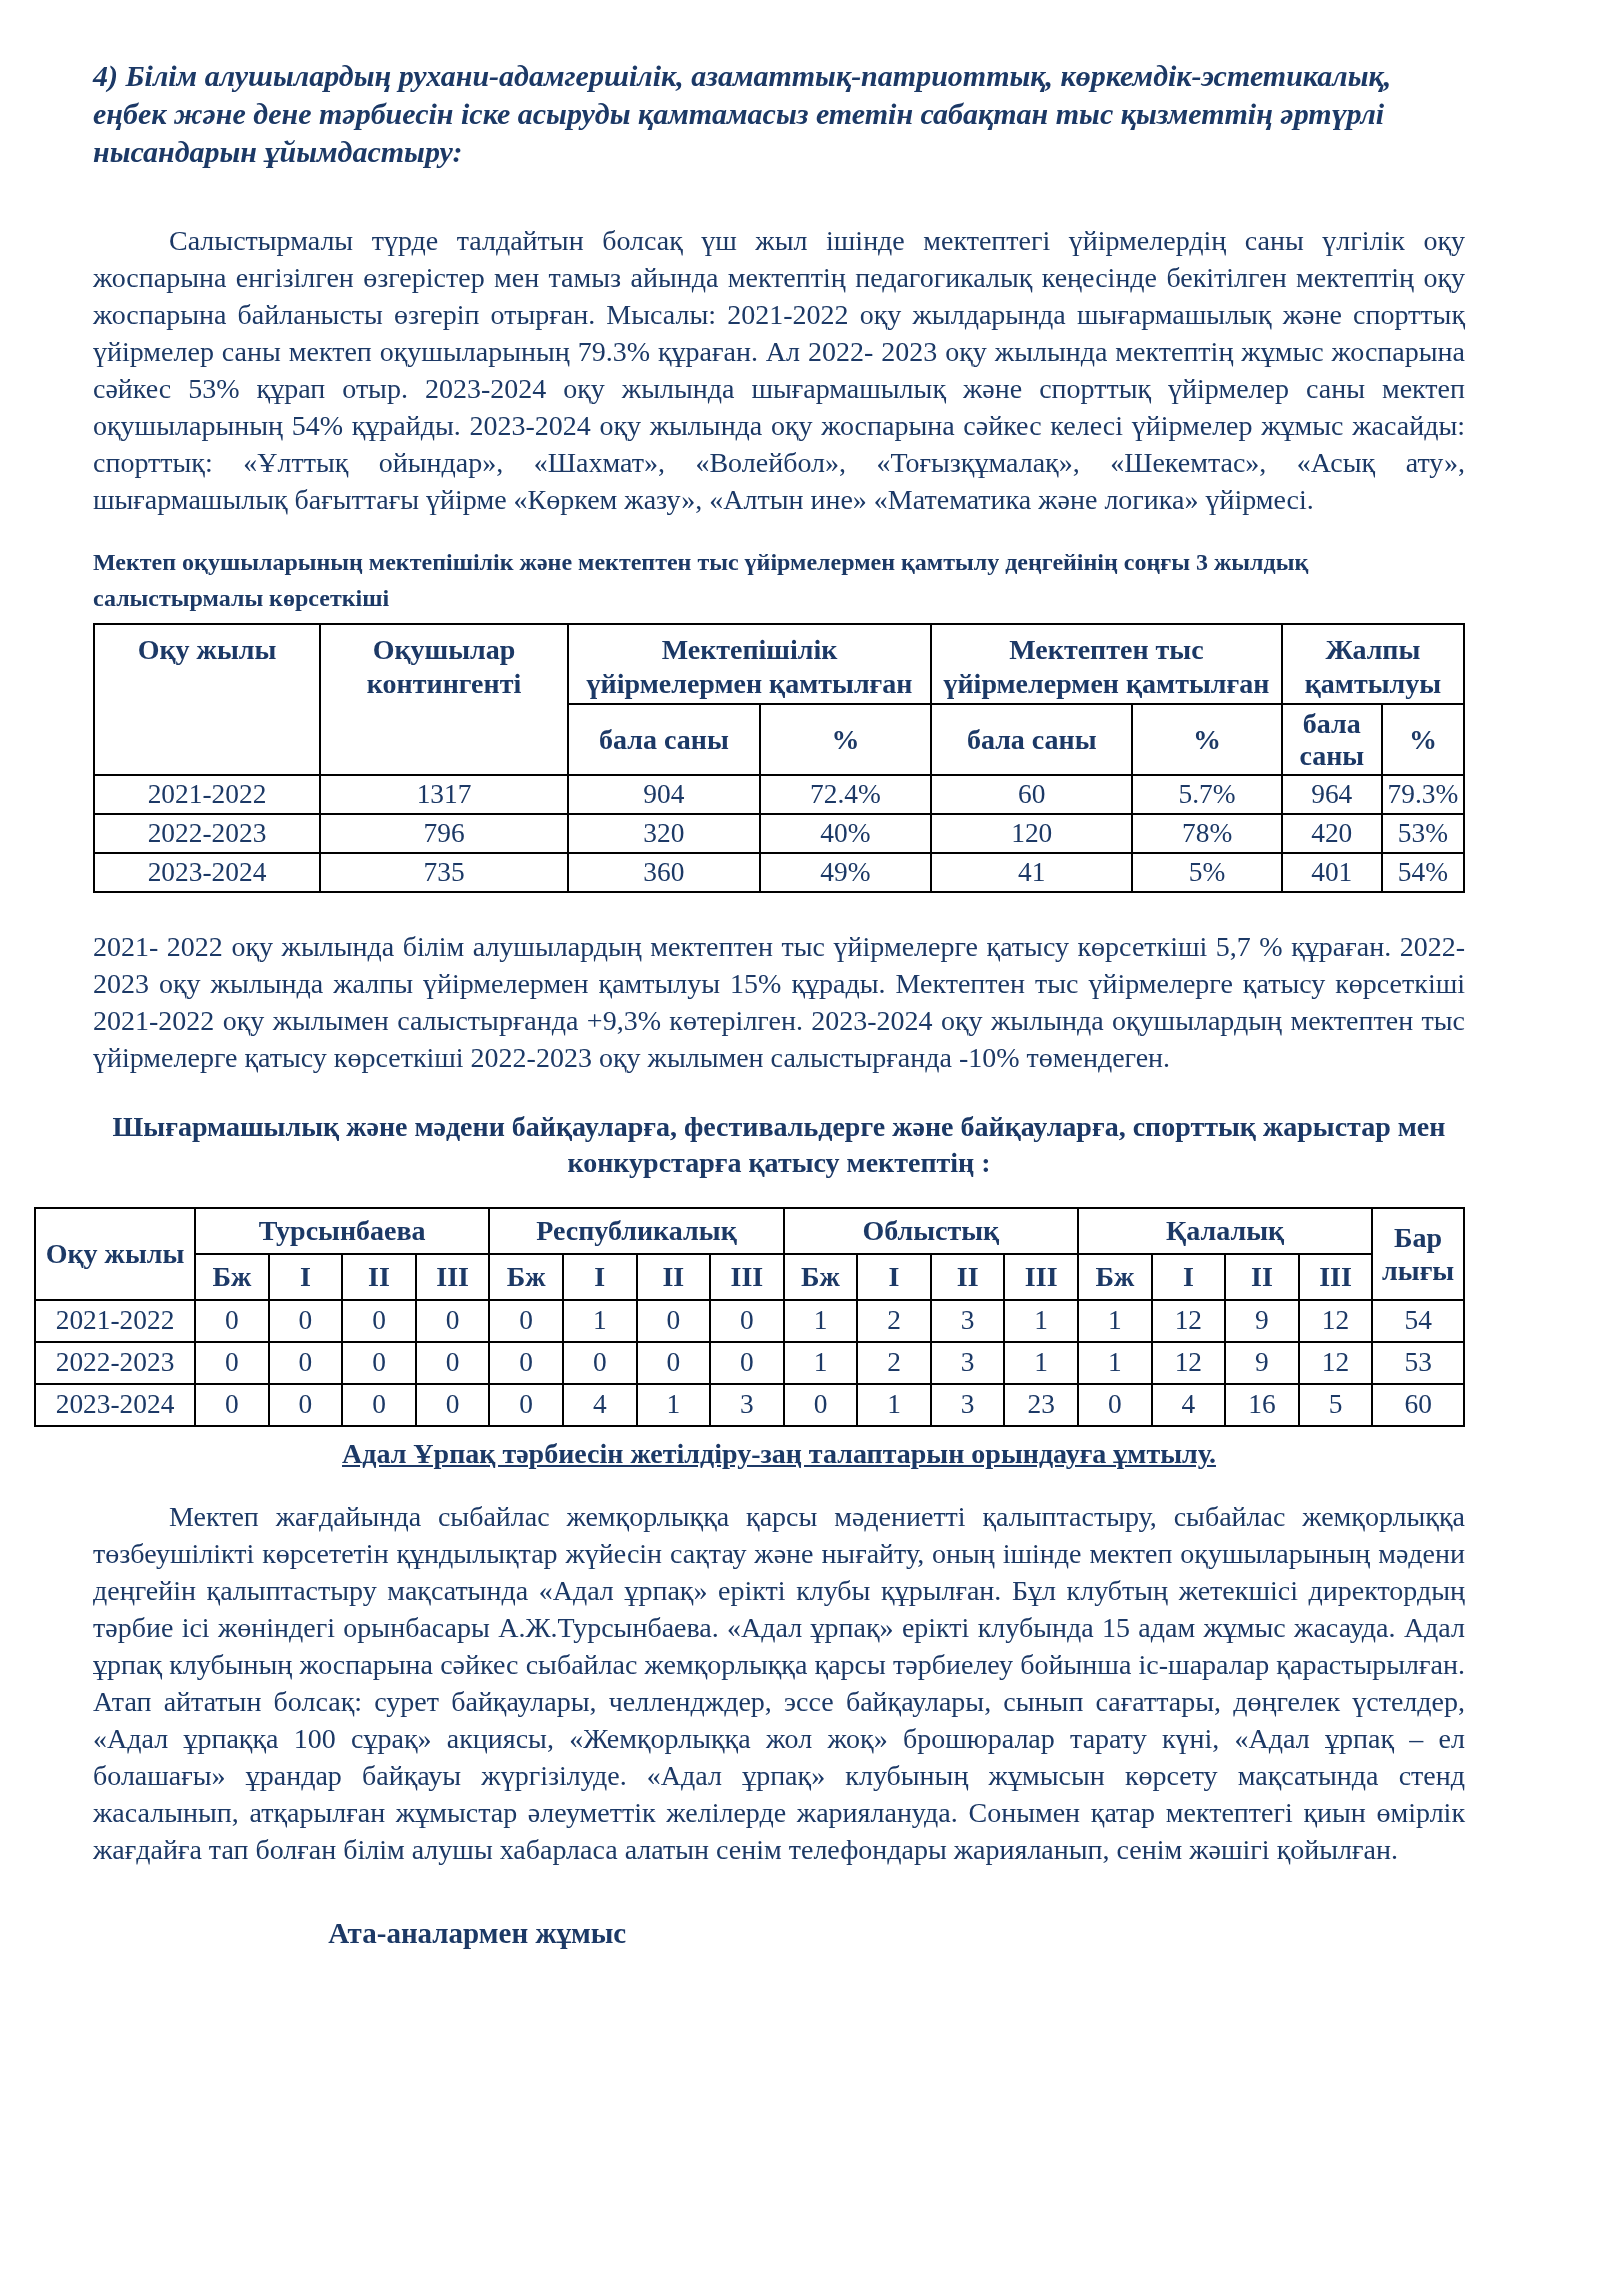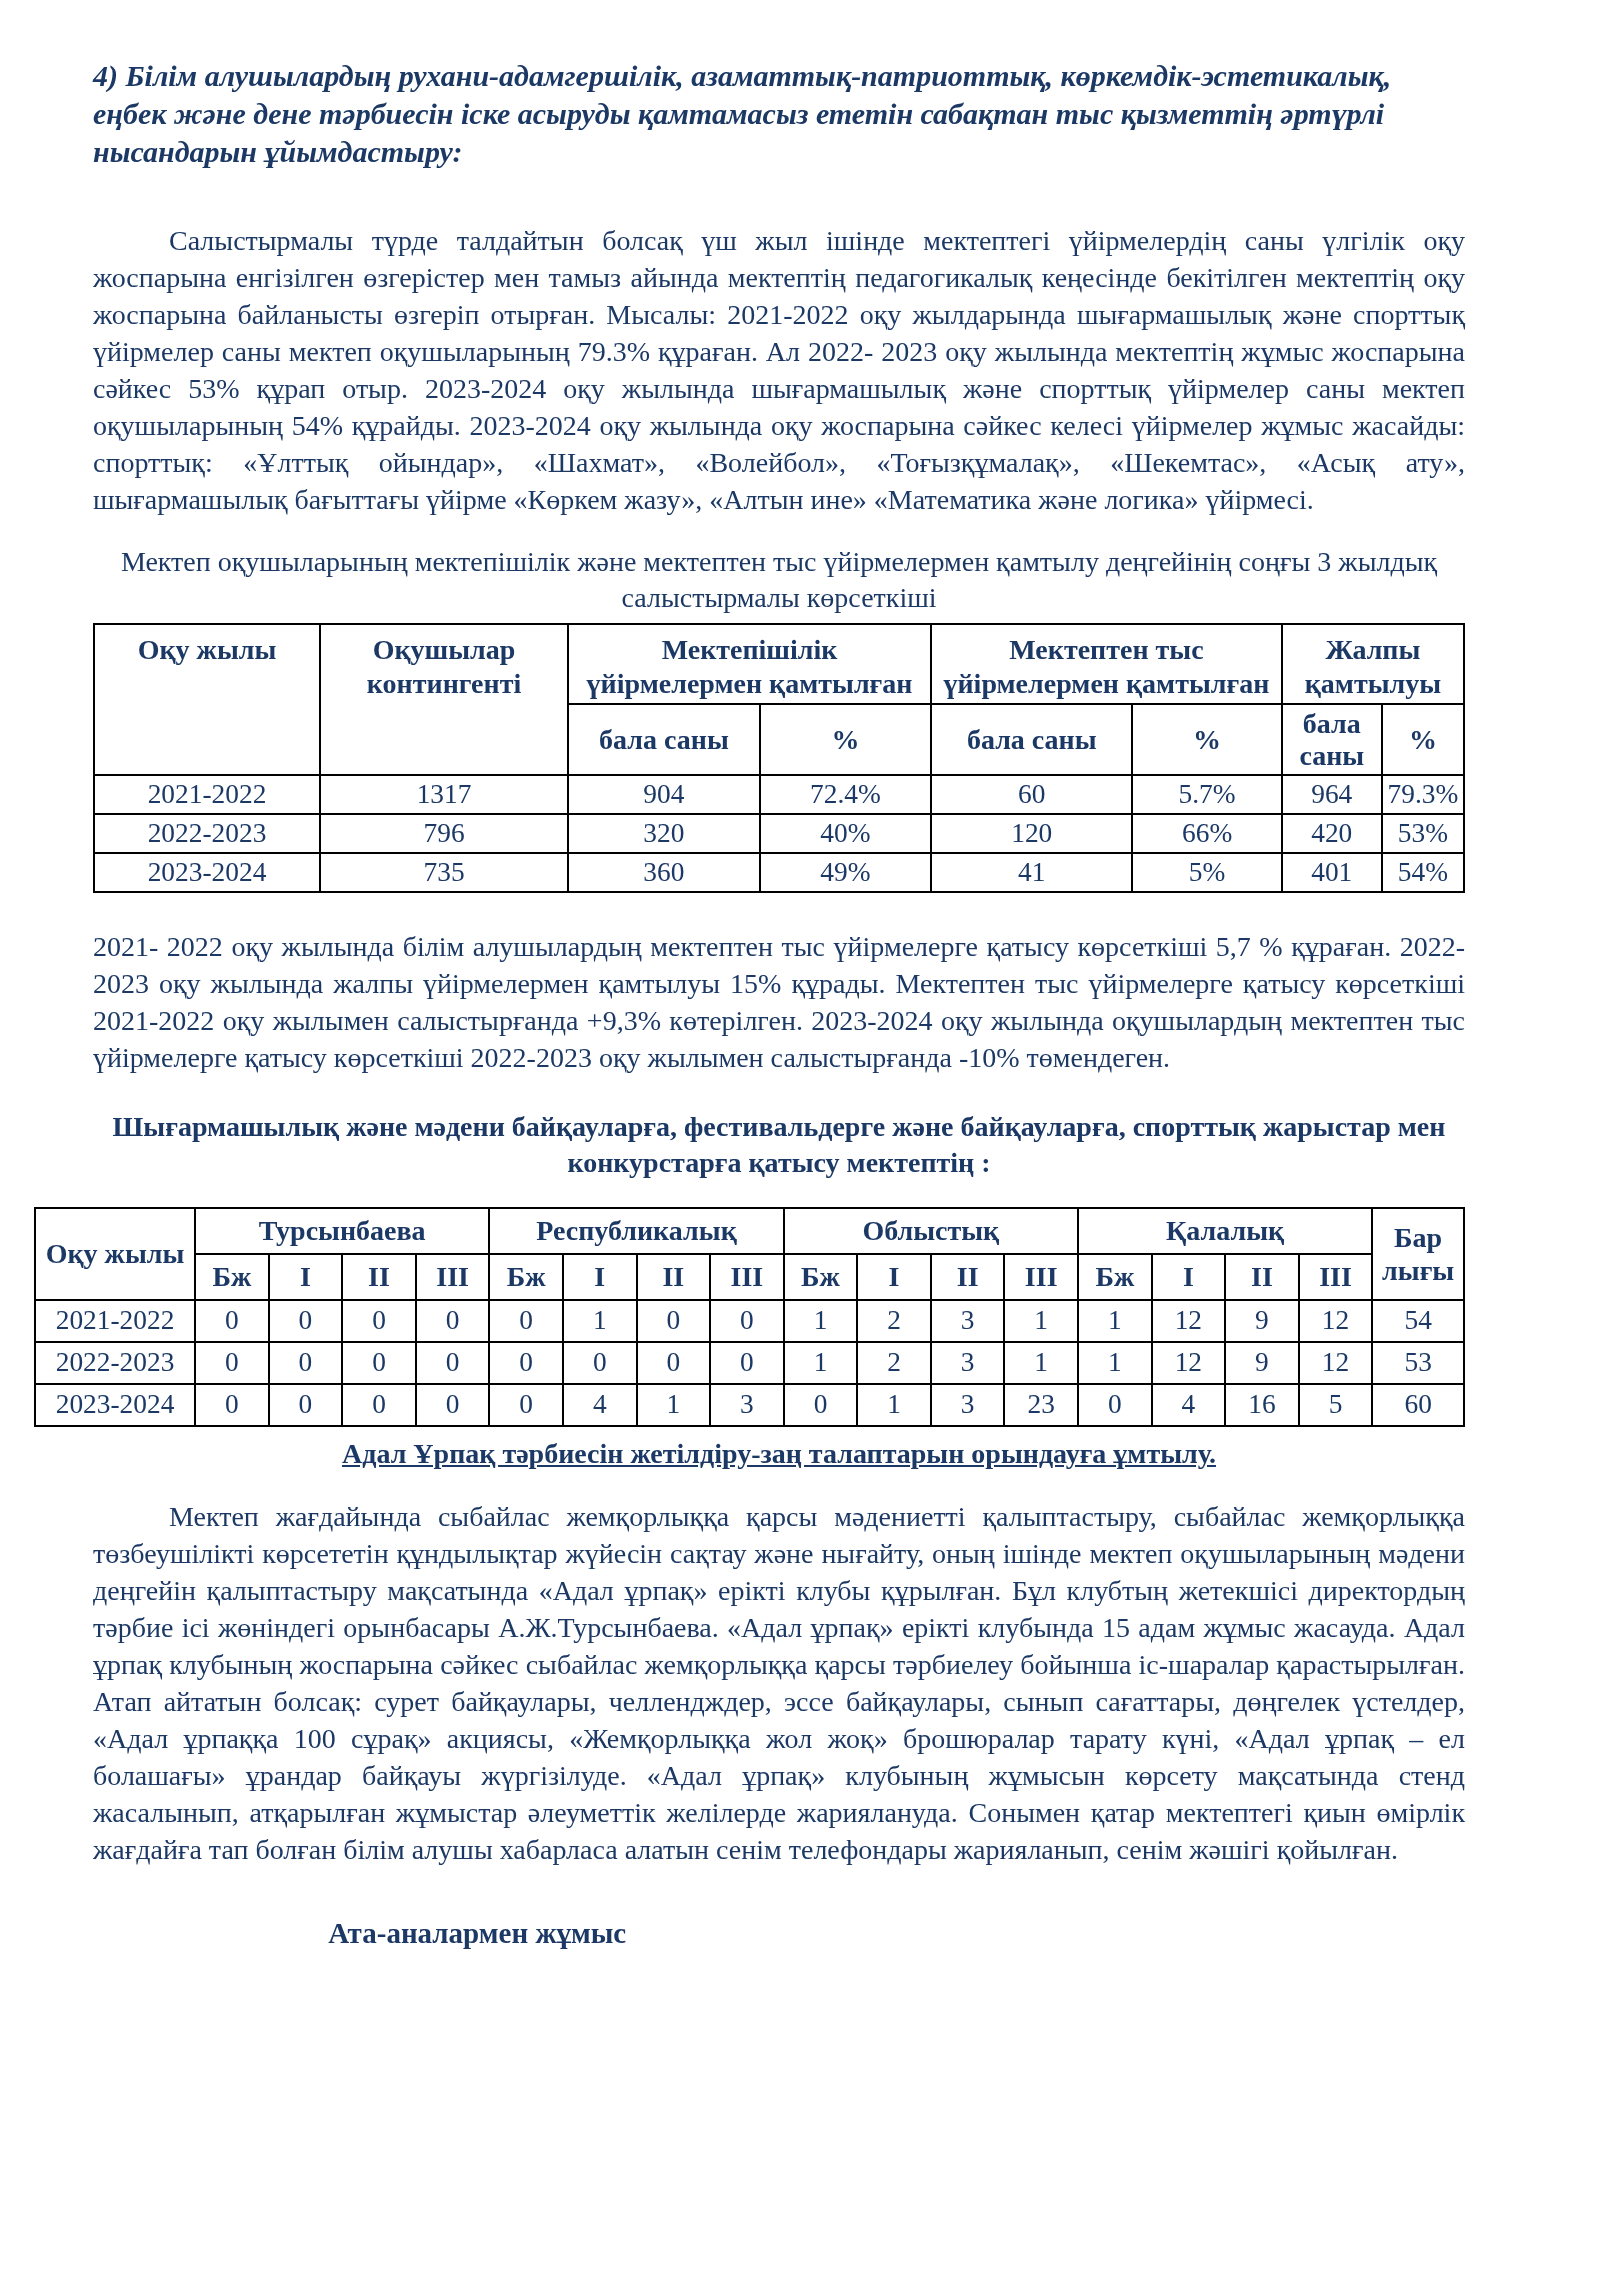--- a/index.html
+++ b/index.html
@@ -15,21 +15,21 @@
   }
   .h1{
     font-size:30px;font-weight:bold;font-style:italic;
     line-height:38px;margin:0 0 51px 0;text-align:left;
   }
   .para{
     font-size:28px;line-height:37px;text-align:justify;margin:0;
   }
   .indent{text-indent:76px;margin-top:16px;}
   .tbl-title{
-    font-size:28px;font-weight:normal;text-align:center;
+    font-size:24px;font-weight:bold;
     line-height:36px;margin:25.5px 0 7.8px 0;
   }
   .center-head{
     font-size:28px;font-weight:bold;text-align:center;
     line-height:36px;margin:33px 0 0 0;
   }
   table{border-collapse:collapse;table-layout:fixed;}
   th,td{
     border:2px solid #000000;
     font-size:28px;color:#1c3966;text-align:center;
@@ -103,21 +103,21 @@
         <td>5.7%</td>
         <td>964</td>
         <td>79.3%</td>
       </tr>
       <tr>
         <td>2022-2023</td>
         <td>796</td>
         <td>320</td>
         <td>40%</td>
         <td>120</td>
-        <td>66%</td>
+        <td>78%</td>
         <td>420</td>
         <td>53%</td>
       </tr>
       <tr>
         <td>2023-2024</td>
         <td>735</td>
         <td>360</td>
         <td>49%</td>
         <td>41</td>
         <td>5%</td>

